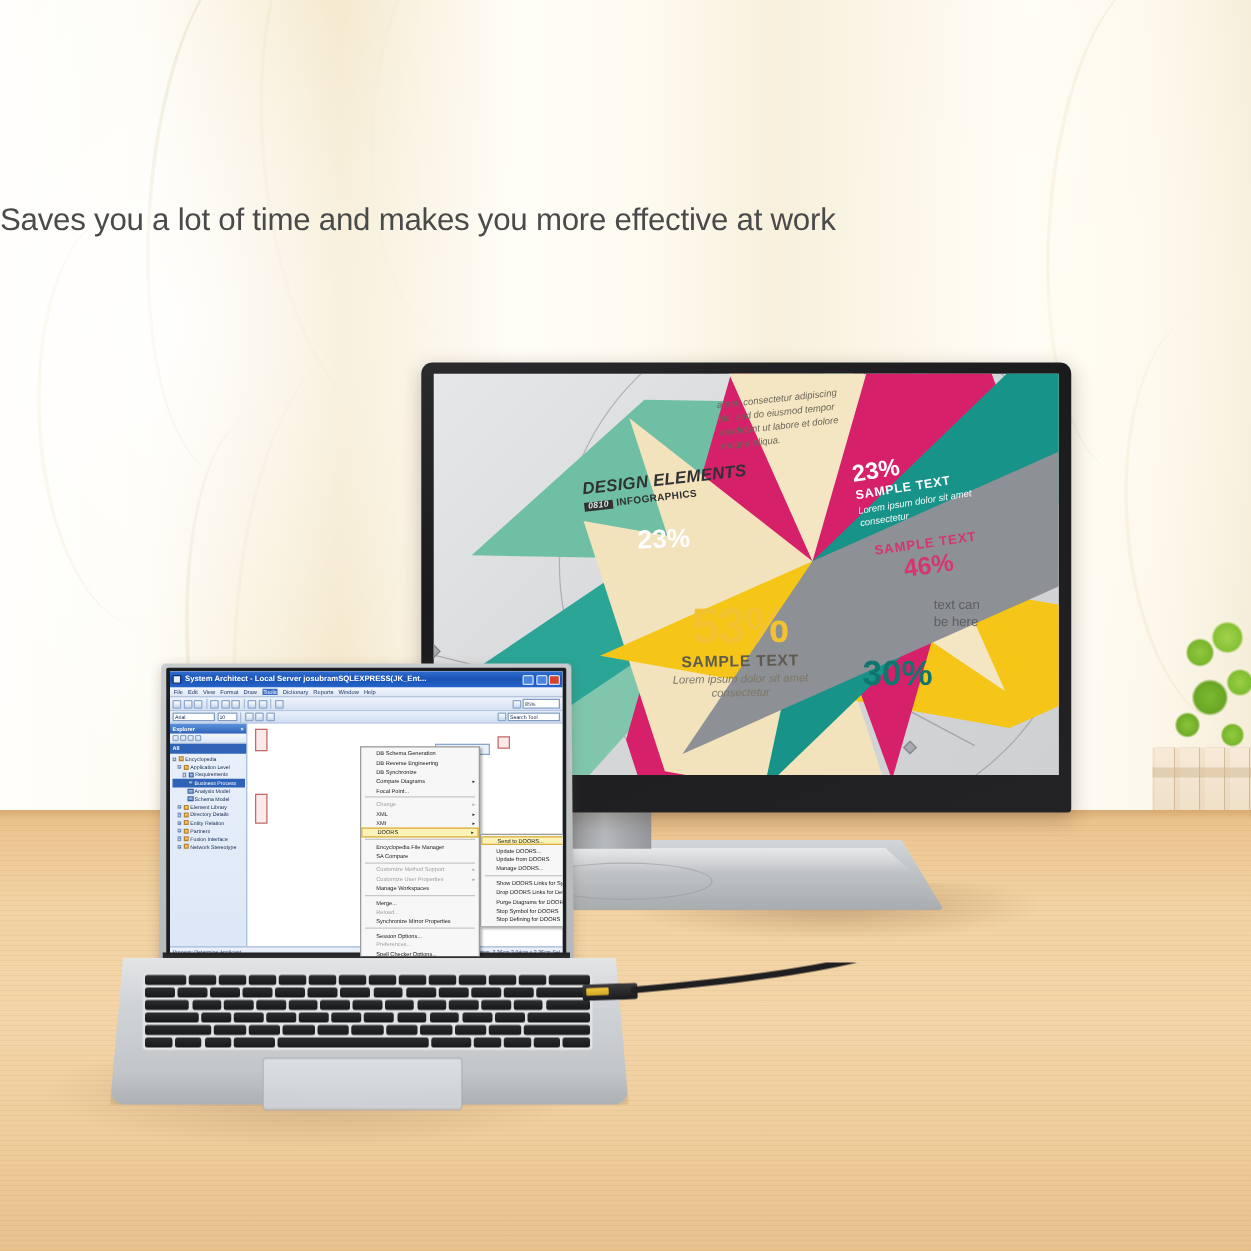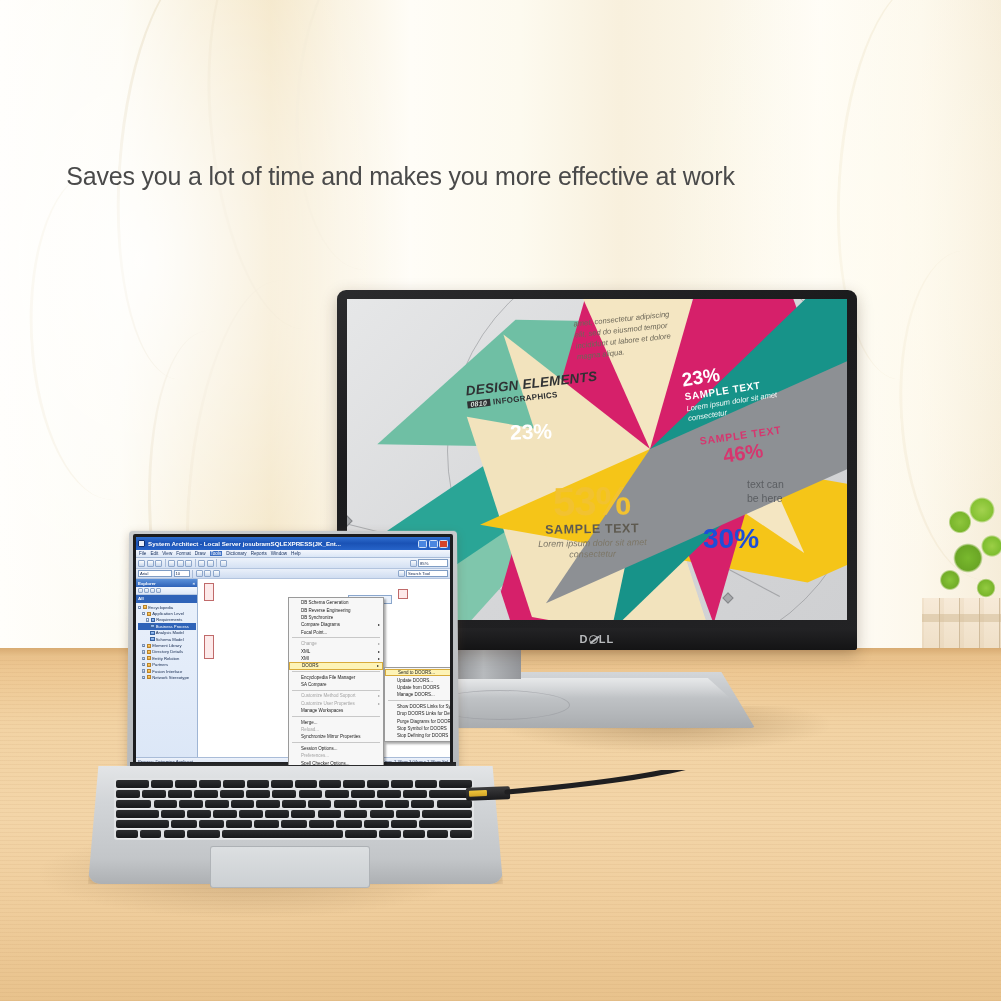--- a/index.html
+++ b/index.html
@@ -205,21 +205,21 @@
   .lbl-23-right .st { font-size:10px; font-weight:bold; letter-spacing:.6px; margin-top:2px;}
   .lbl-23-right .lorem { font-size:7.6px; font-style:italic; line-height:1.3; margin-top:2px; opacity:.95;}
 
   .lbl-46 {
     left:335px; top:130px; width:120px; text-align:center;
     color:#d6366f; transform:rotate(-8deg);
   }
   .lbl-46 .st { font-size:10.5px; font-weight:bold; letter-spacing:.8px; }
   .lbl-46 .big-pct { font-size:20px; margin-top:2px; }
 
-  .lbl-30 { left:356px; top:226px; color:#1d4ed8; }
+  .lbl-30 { left:343px; top:226px; color:#0f766e; }
   .lbl-30 .big-pct { font-size:28px; }
 
   .lbl-tch-right {
     left:400px; top:178px; font-size:10.5px; color:#5b5e62; line-height:1.35;
   }
   .lbl-tch-left {
     left:25px; top:268px; font-size:10.5px; color:#5b5e62; line-height:1.35;
   }
 
   
@@ -346,21 +346,21 @@
     content:""; position:absolute; left:3px; top:2.5px; width:18px; height:6px;
     background:linear-gradient(180deg,#f0c63c,#d2a426); border-radius:1px;
   }
 
   
   .headline {
     position:absolute; left:0; top:100px; width:1001px; text-align:center;
     font-size:37px; font-weight:bold; color:#34a632; letter-spacing:.2px;
   }
   .subhead {
-    position:absolute; left:0; top:162px; width:801px; text-align:center;
+    position:absolute; left:0; top:162px; width:801px; 
     font-size:25px; color:#4a4a4a; letter-spacing:-.2px;
   }
 </style>
 </head>
 <body>
 
 <div id="scene">
 
   <div class="wall"></div>
   <div class="wave w1"></div>
@@ -485,23 +485,20 @@
       </div>
 
       <div class="pie-label lbl-30">
         <div class="big-pct">30%</div>
       </div>
 
       <div class="pie-label lbl-tch-right">text can<br>be here</div>
       <div class="pie-label lbl-tch-left">text can<br>be here</div>
     </div>
 
-    <div class="mon-chinbar">
-      <span class="dell-logo">D<span class="o"></span>LL</span>
-    </div>
   </div>
 
   <div class="laptop">
     <div class="lap-lid"></div>
 
     <div class="lap-screen">
       <div class="xp">
 
         <div class="xp-title">
           <span class="xp-ico"></span>

